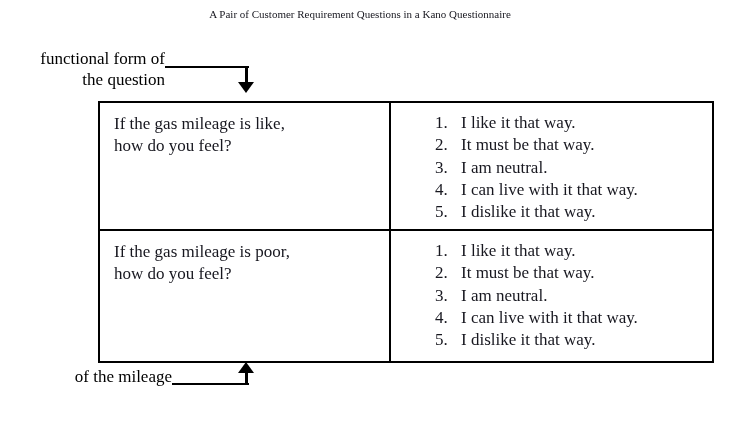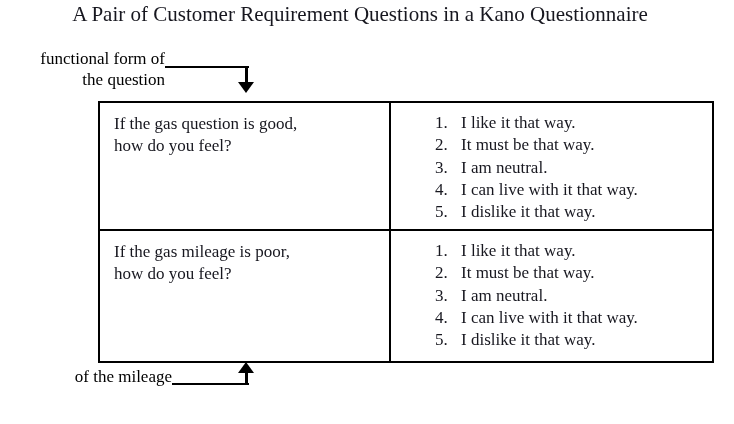--- a/index.html
+++ b/index.html
@@ -25,21 +25,21 @@
     height: 424px;
   }
 
   
   .figure-title {
     position: absolute;
     left: 0;
     top: 4px;
     width: 720px;
     text-align: center;
-    font-size: 21px;
+    font-size: 11px;
     line-height: 20px;
     color: #17171f;
     white-space: nowrap;
   }
 
   
   .callout-label {
     position: absolute;
     font-size: 17px;
     line-height: 21px;
@@ -186,21 +186,21 @@
   </div>
   <div class="leader leader-bottom-h"></div>
   <div class="leader leader-bottom-v"></div>
   <div class="arrowhead-up"></div>
 
   <table class="questionnaire-table">
     <tbody>
       <tr class="row-functional">
         <td class="col-question">
           <div class="question-text">
-            <span class="q-line">If the gas question is good,</span>
+            <span class="q-line">If the gas mileage is like,</span>
             <span class="q-line">how do you feel?</span>
           </div>
         </td>
         <td class="col-answers">
           <ol class="answer-list">
             <li><span class="num">1.</span><span>I like it that way.</span></li>
             <li><span class="num">2.</span><span>It must be that way.</span></li>
             <li><span class="num">3.</span><span>I am neutral.</span></li>
             <li><span class="num">4.</span><span>I can live with it that way.</span></li>
             <li><span class="num">5.</span><span>I dislike it that way.</span></li>

